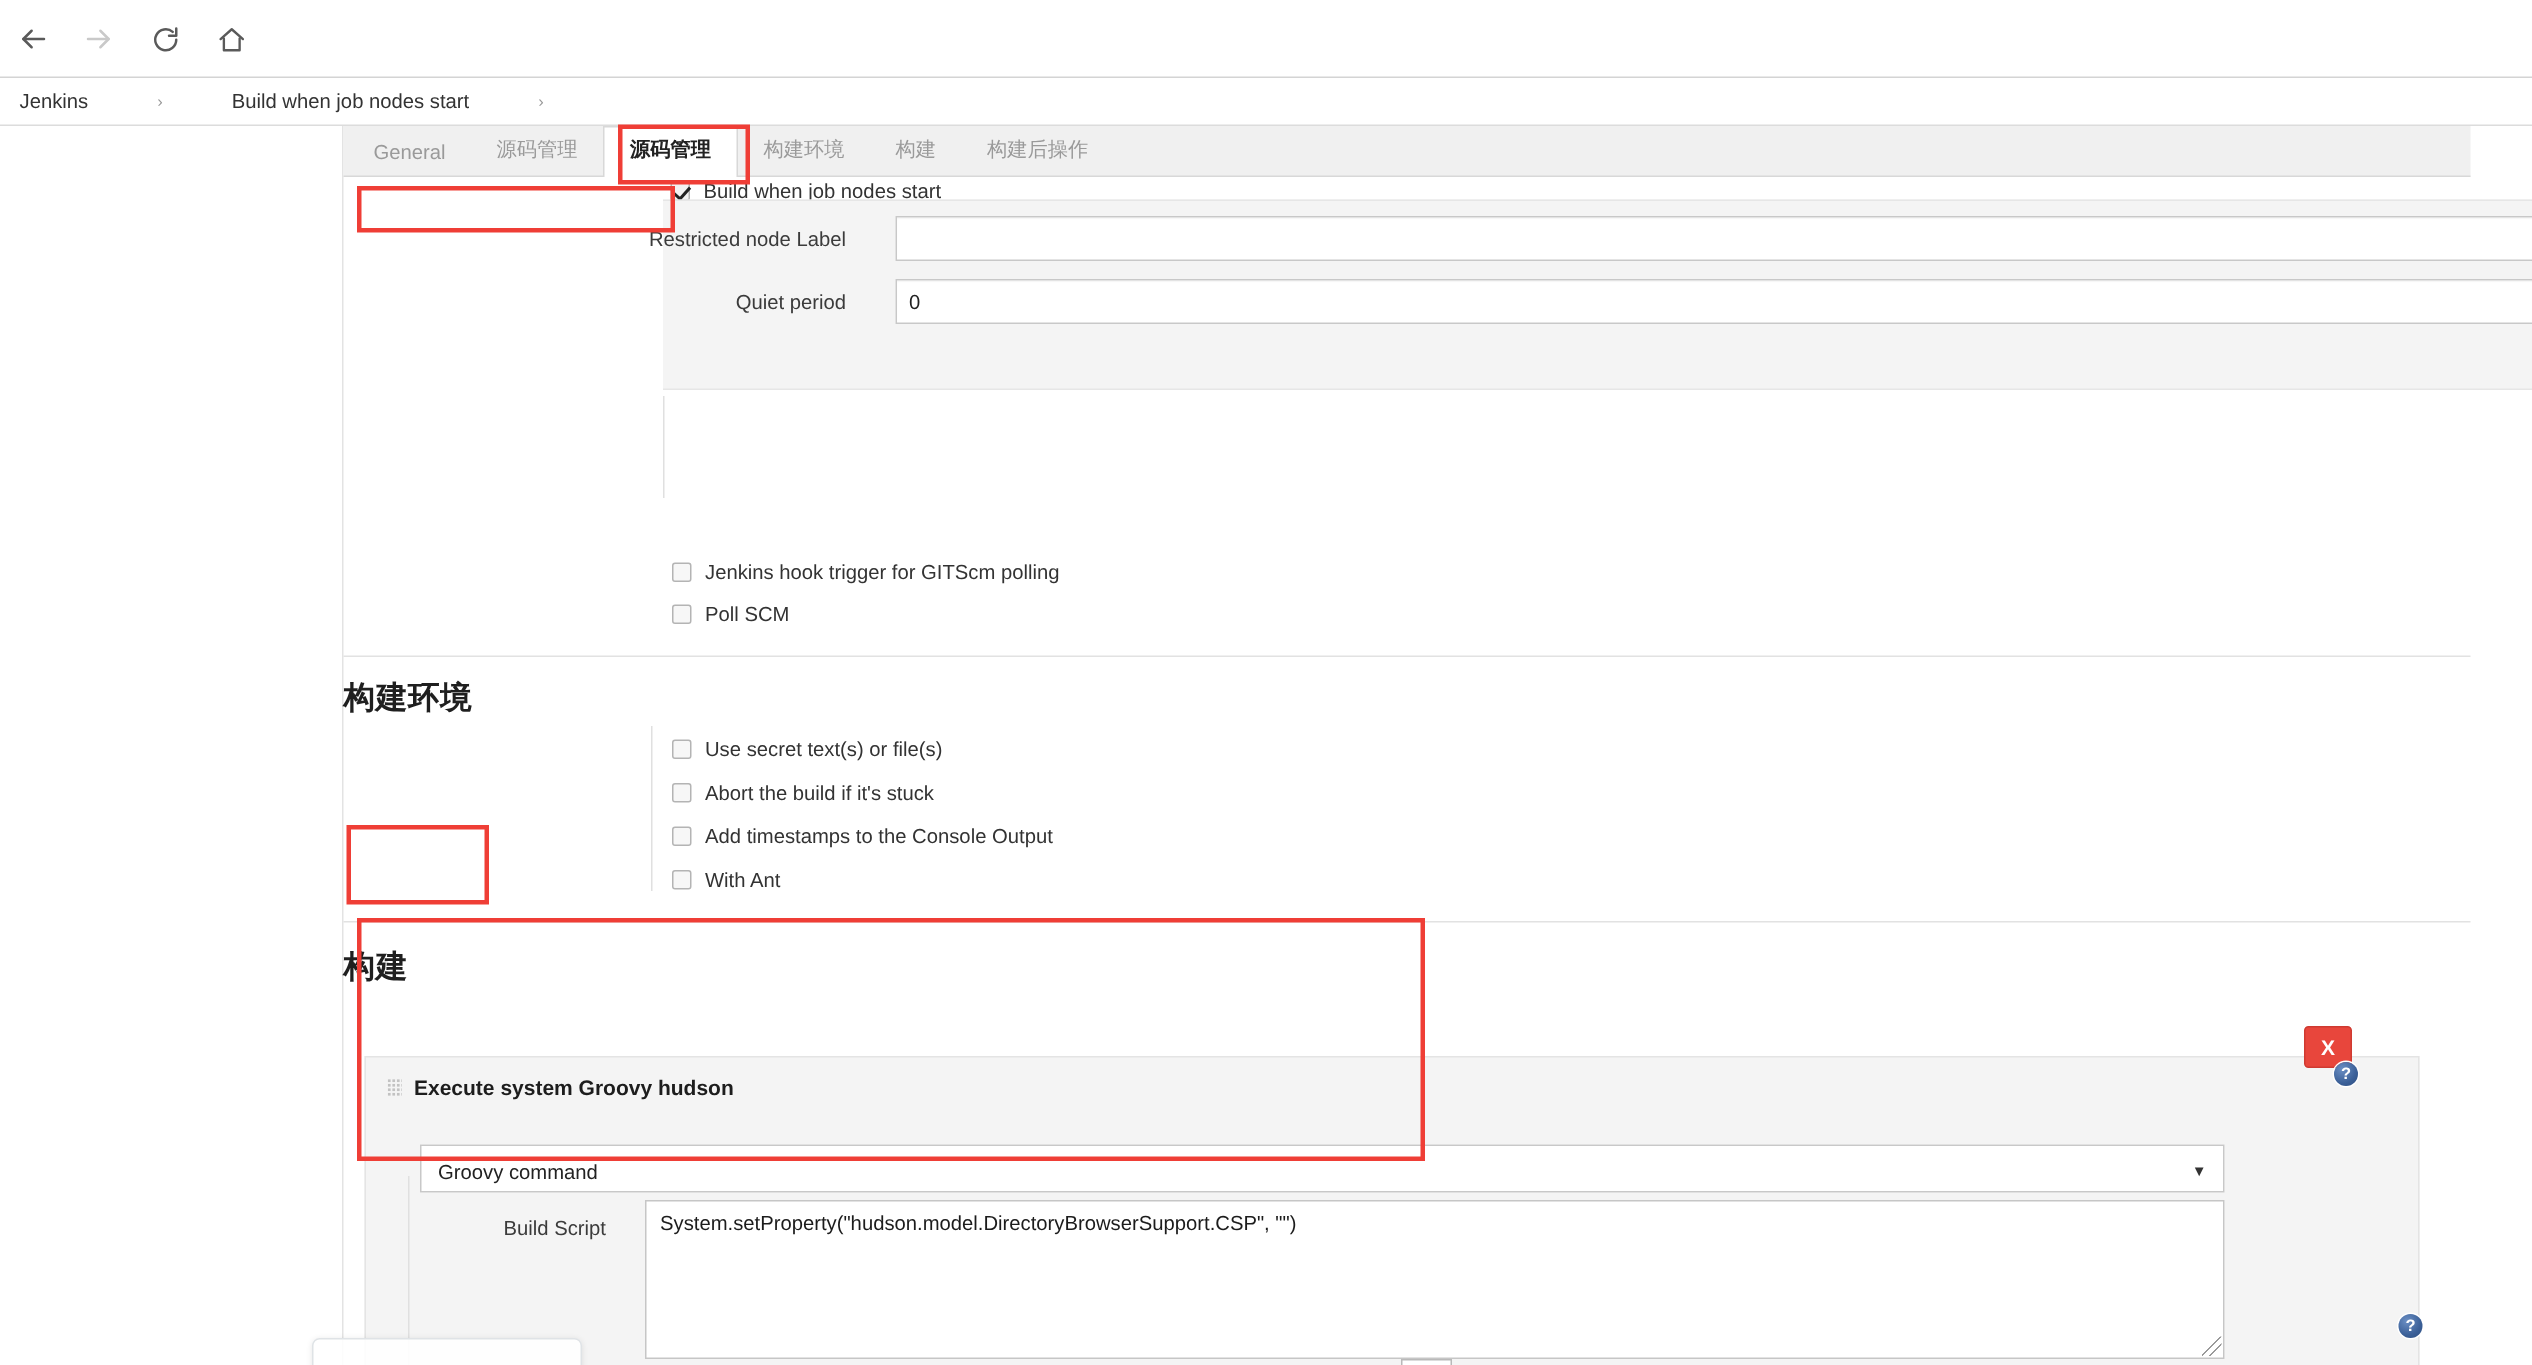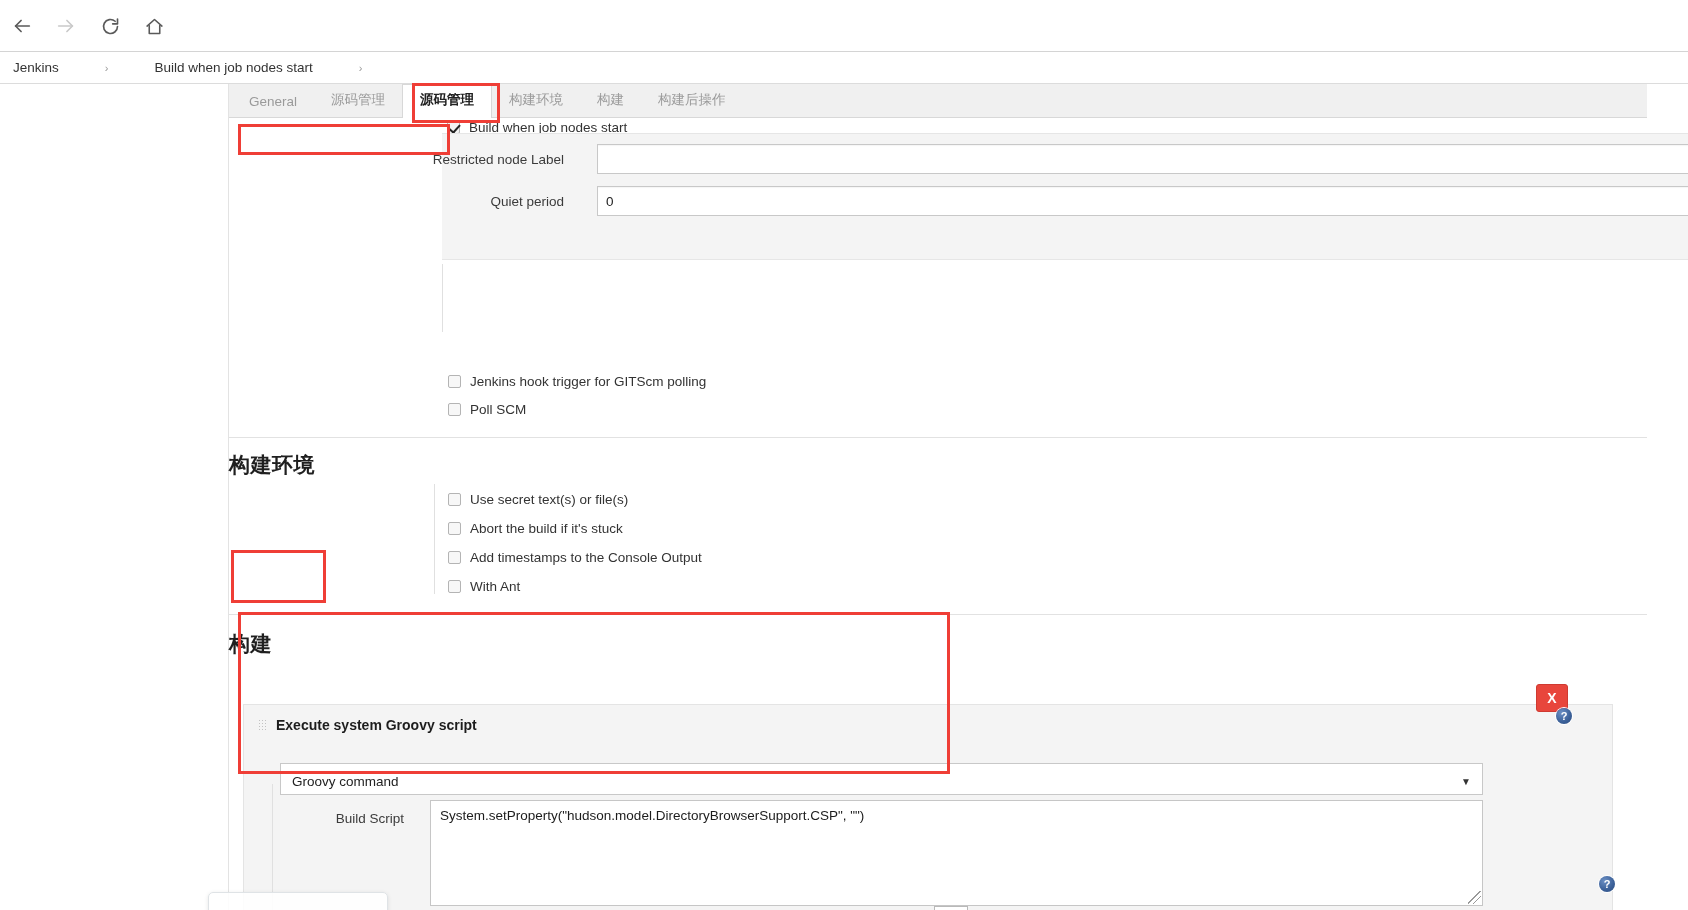--- a/index.html
+++ b/index.html
@@ -325,21 +325,21 @@
     </div>
 
     <div class="hr" style="left:0px; top:530px; width:1418px;"></div>
 
     <div class="sec-head" style="position:absolute; left:0px; top:546px;">构建</div>
 
   </div>
 
   <div id="builder-block">
     <div style="position:absolute; left:14px; top:14px;" class="grip"></div>
-    <div class="builder-title" style="position:absolute; left:32px; top:12px;">Execute system Groovy script</div>
+    <div class="builder-title" style="position:absolute; left:32px; top:12px;">Execute system Groovy hudson</div>
 
     <div class="select-box" style="position:absolute; left:36px; top:58px; width:1203px;">
       <span>Groovy command</span>
       <span class="caret">▼</span>
     </div>
 
     <div class="row-label" style="position:absolute; left:30px; top:106px; width:130px;">Build Script</div>
     <div class="textarea-box" style="position:absolute; left:186px; top:95px; width:1053px; height:106px;">
       <span>System.setProperty("hudson.model.DirectoryBrowserSupport.CSP", "")</span>
       <span class="resize-grip"></span>

